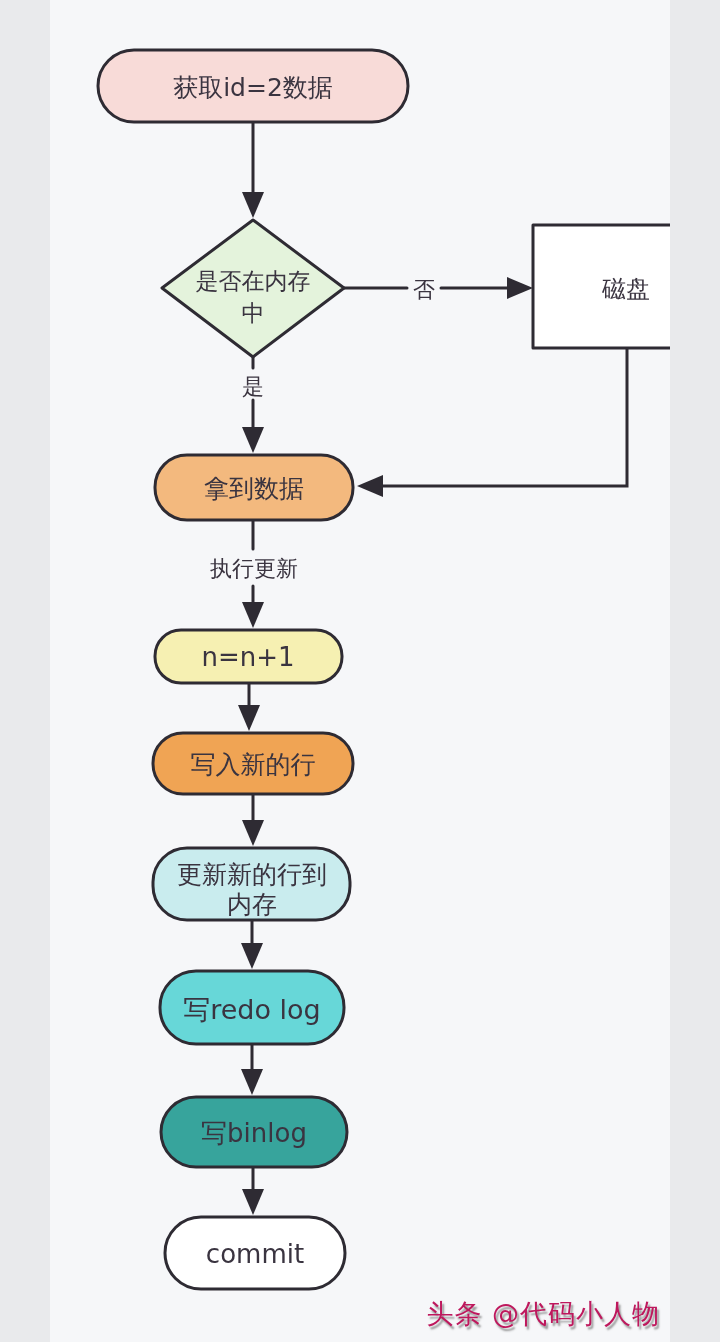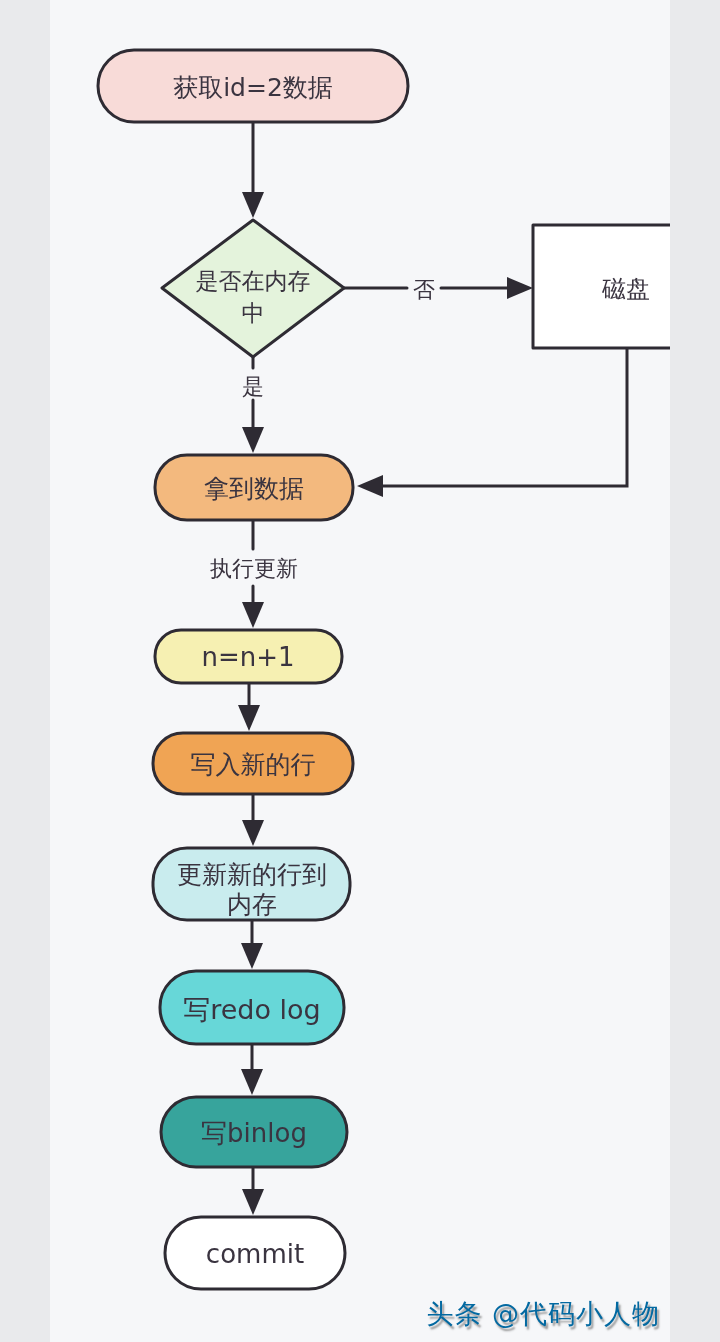--- a/index.html
+++ b/index.html
@@ -18,21 +18,21 @@
   }
   svg text {
     font-family: "DejaVu Sans", "Liberation Sans", sans-serif;
   }
   .watermark {
     position: absolute;
     right: 10px;
     bottom: 10px;
     font-size: 27px;
     letter-spacing: 1px;
-    color: #0369a1;
+    color: #be185d;
     text-shadow: 2px 3px 2px rgba(95, 95, 95, 0.65);
     white-space: nowrap;
     user-select: none;
   }
 </style>
 </head>
 <body>
 
 <div class="canvas">
   <svg width="720" height="1342" viewBox="0 0 720 1342">

